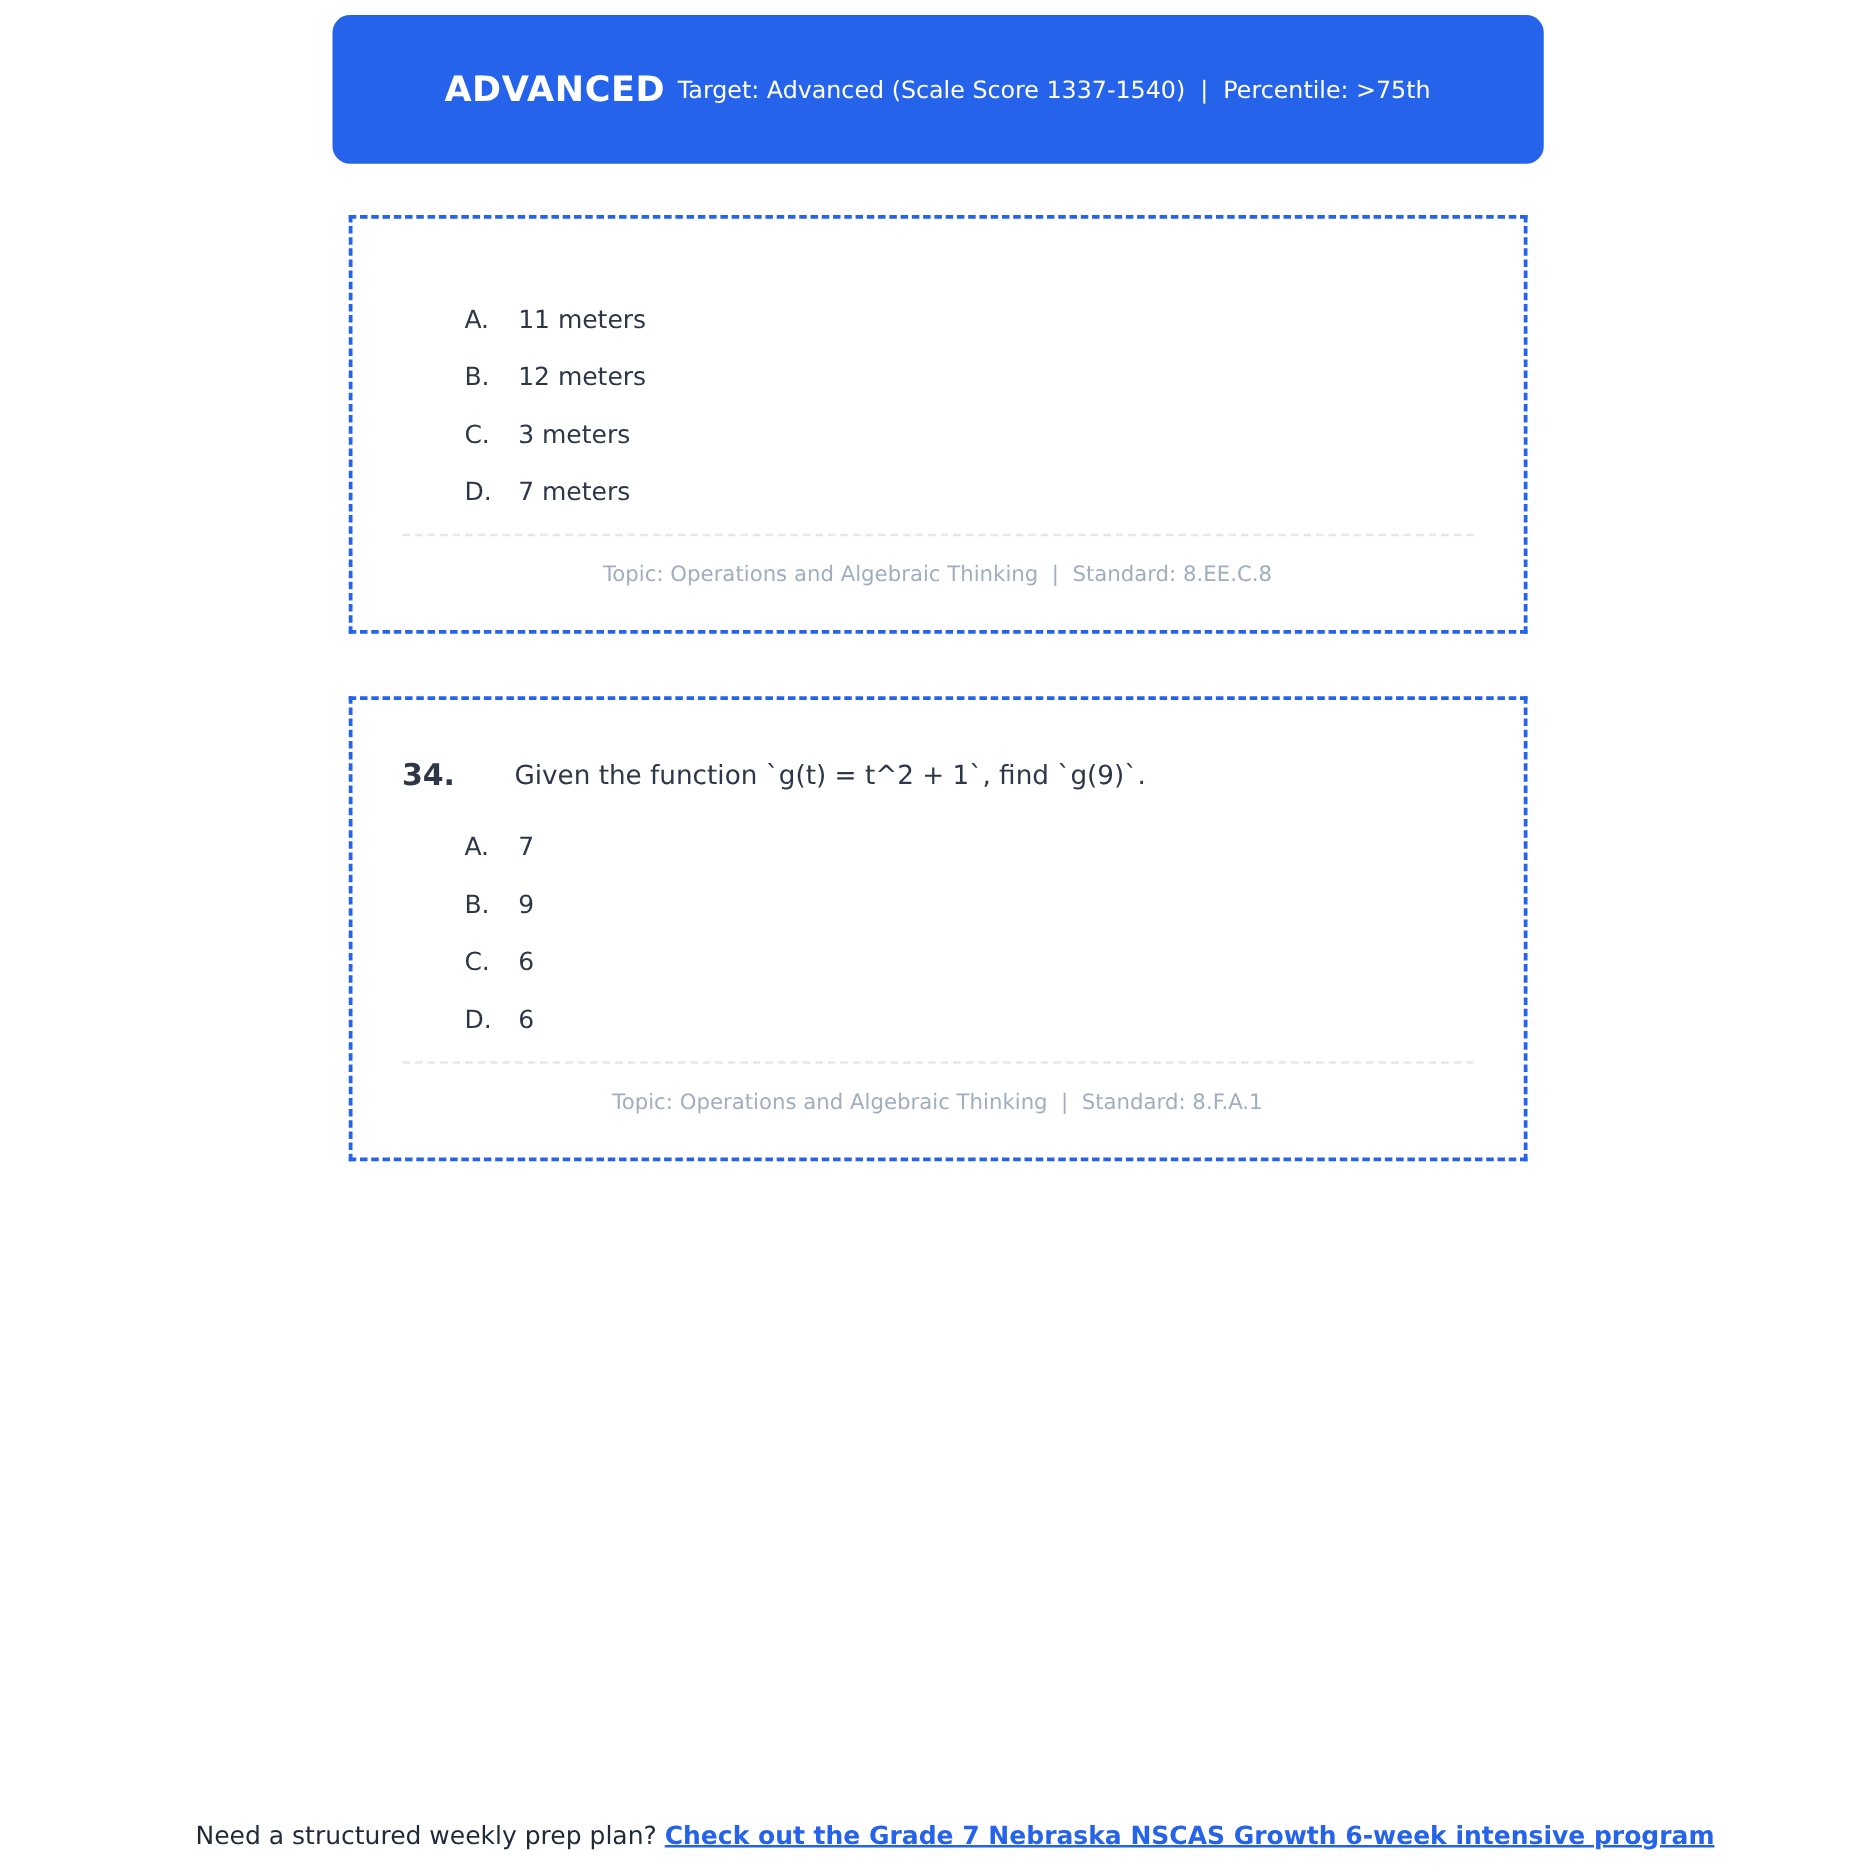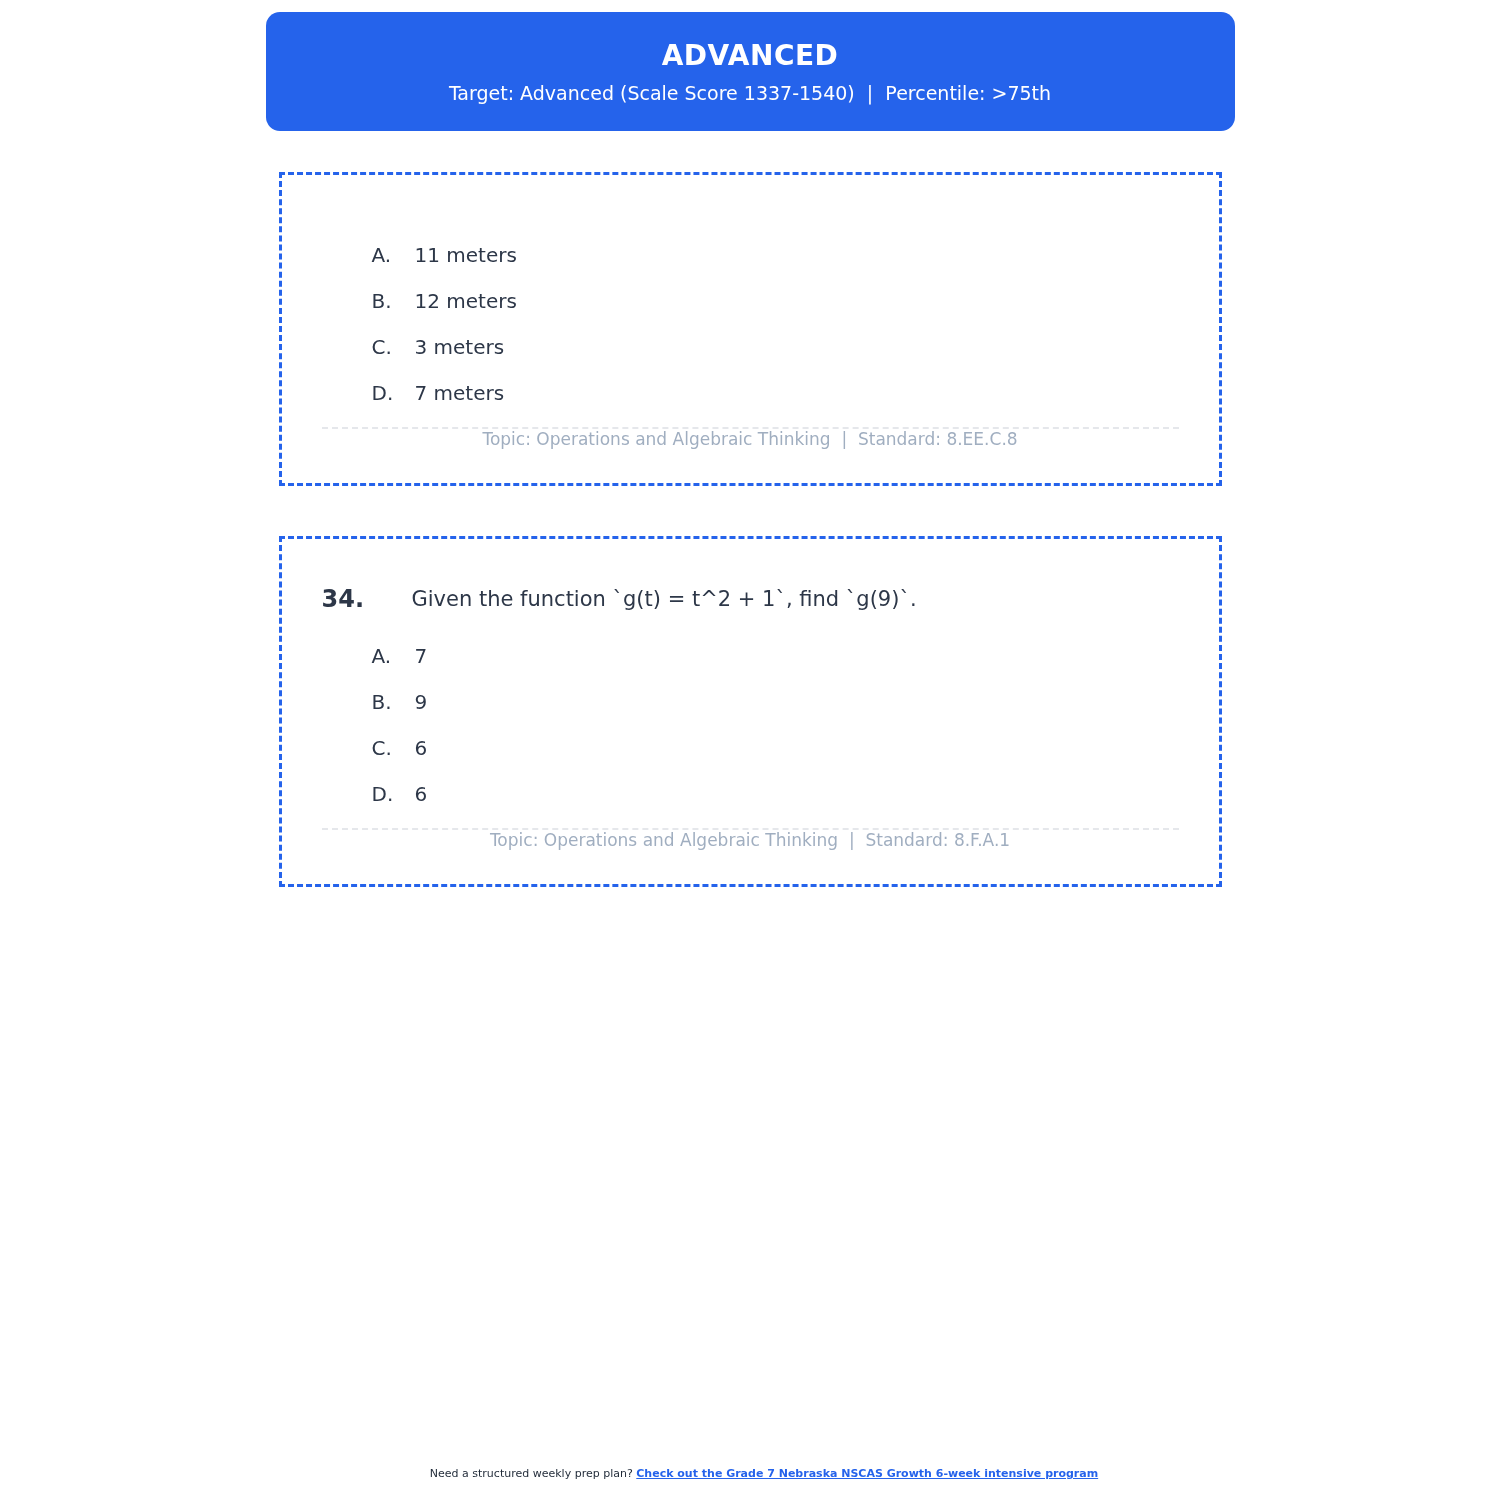--- a/index.html
+++ b/index.html
@@ -15,21 +15,21 @@
     margin: 0 auto;
     padding-top: 12px;
   }
   
   .banner {
     background: #2563eb;
     border-radius: 14px;
     height: 119px;
     color: #ffffff;
     display: flex;
-    flex-direction: column;
+    flex-direction: row;
     align-items: center;
     justify-content: center;
     gap: 10px;
   }
   .banner-title {
     font-size: 28px;
     font-weight: bold;
     letter-spacing: 0.5px;
   }
   .banner-subtitle {
@@ -76,29 +76,30 @@
     flex-shrink: 0;
   }
   .meta-divider {
     border-top: 2px dashed #e5e7eb;
     margin-top: 15px;
   }
   .meta {
     text-align: center;
     color: #a0aec0;
     font-size: 17px;
+    margin-top: 21px;
   }
   
   .footer {
     position: absolute;
     left: 0;
     bottom: 20px;
     width: 100%;
     text-align: center;
-    font-size: 11px;
+    font-size: 20px;
     color: #1f2937;
     padding-left: 28px;
   }
   .footer-link {
     color: #2563eb;
     font-weight: bold;
     text-decoration: underline;
     cursor: pointer;
   }
 </style>

